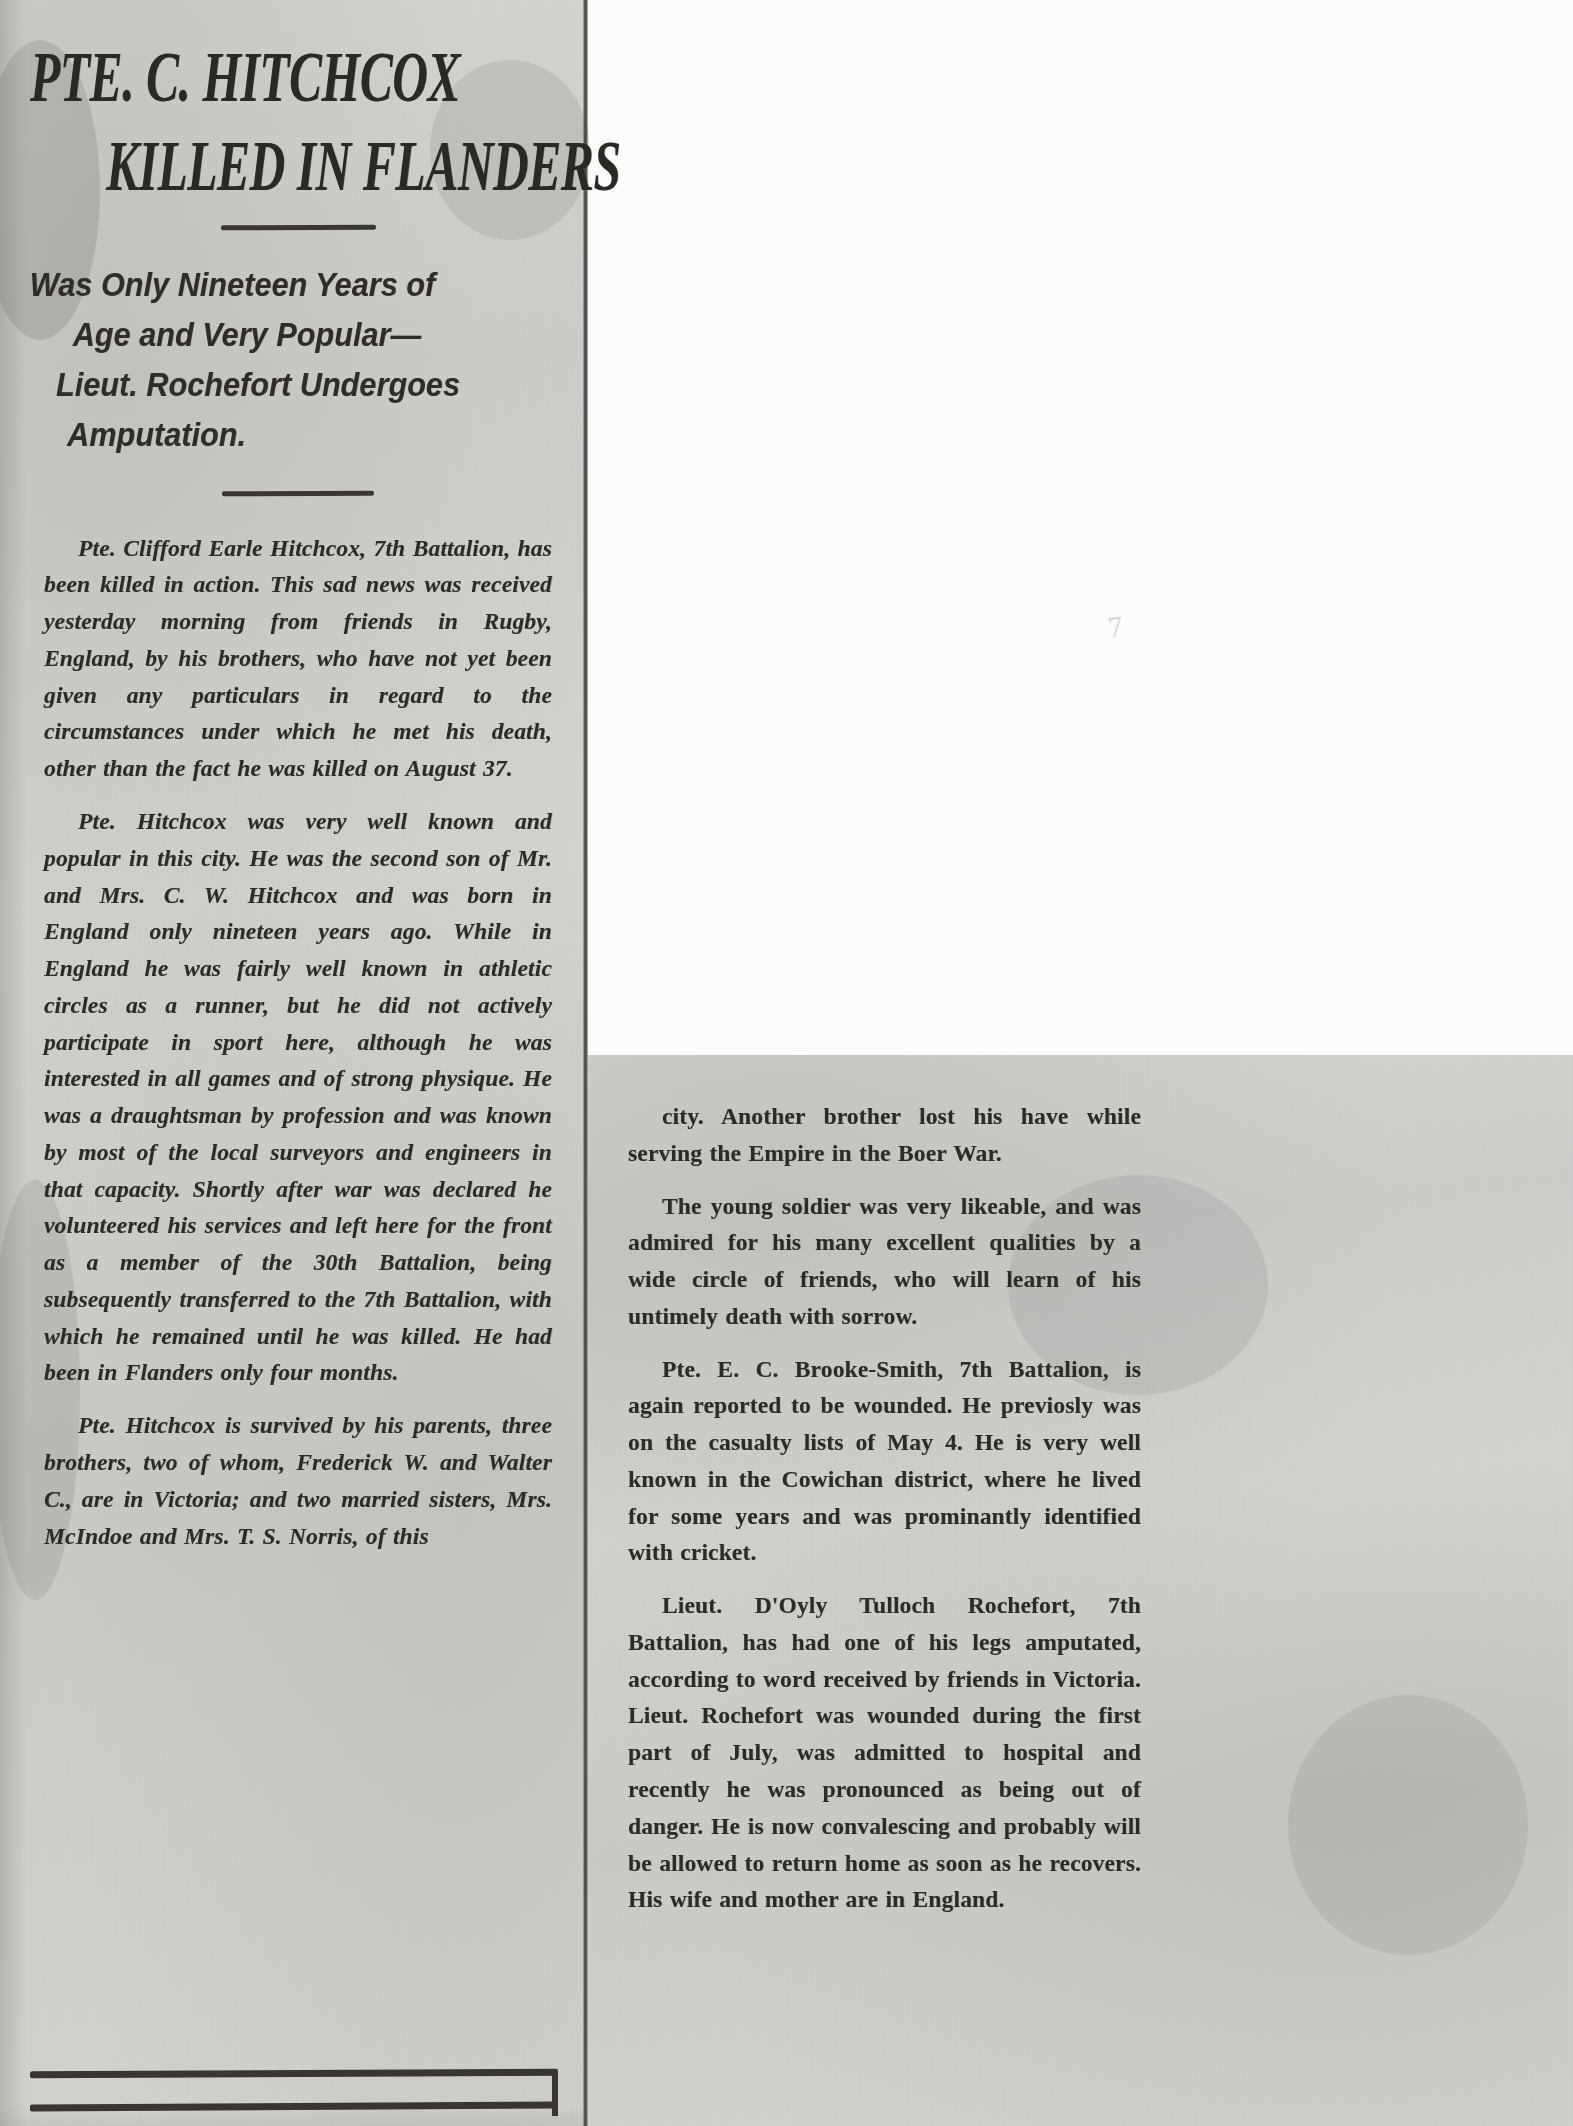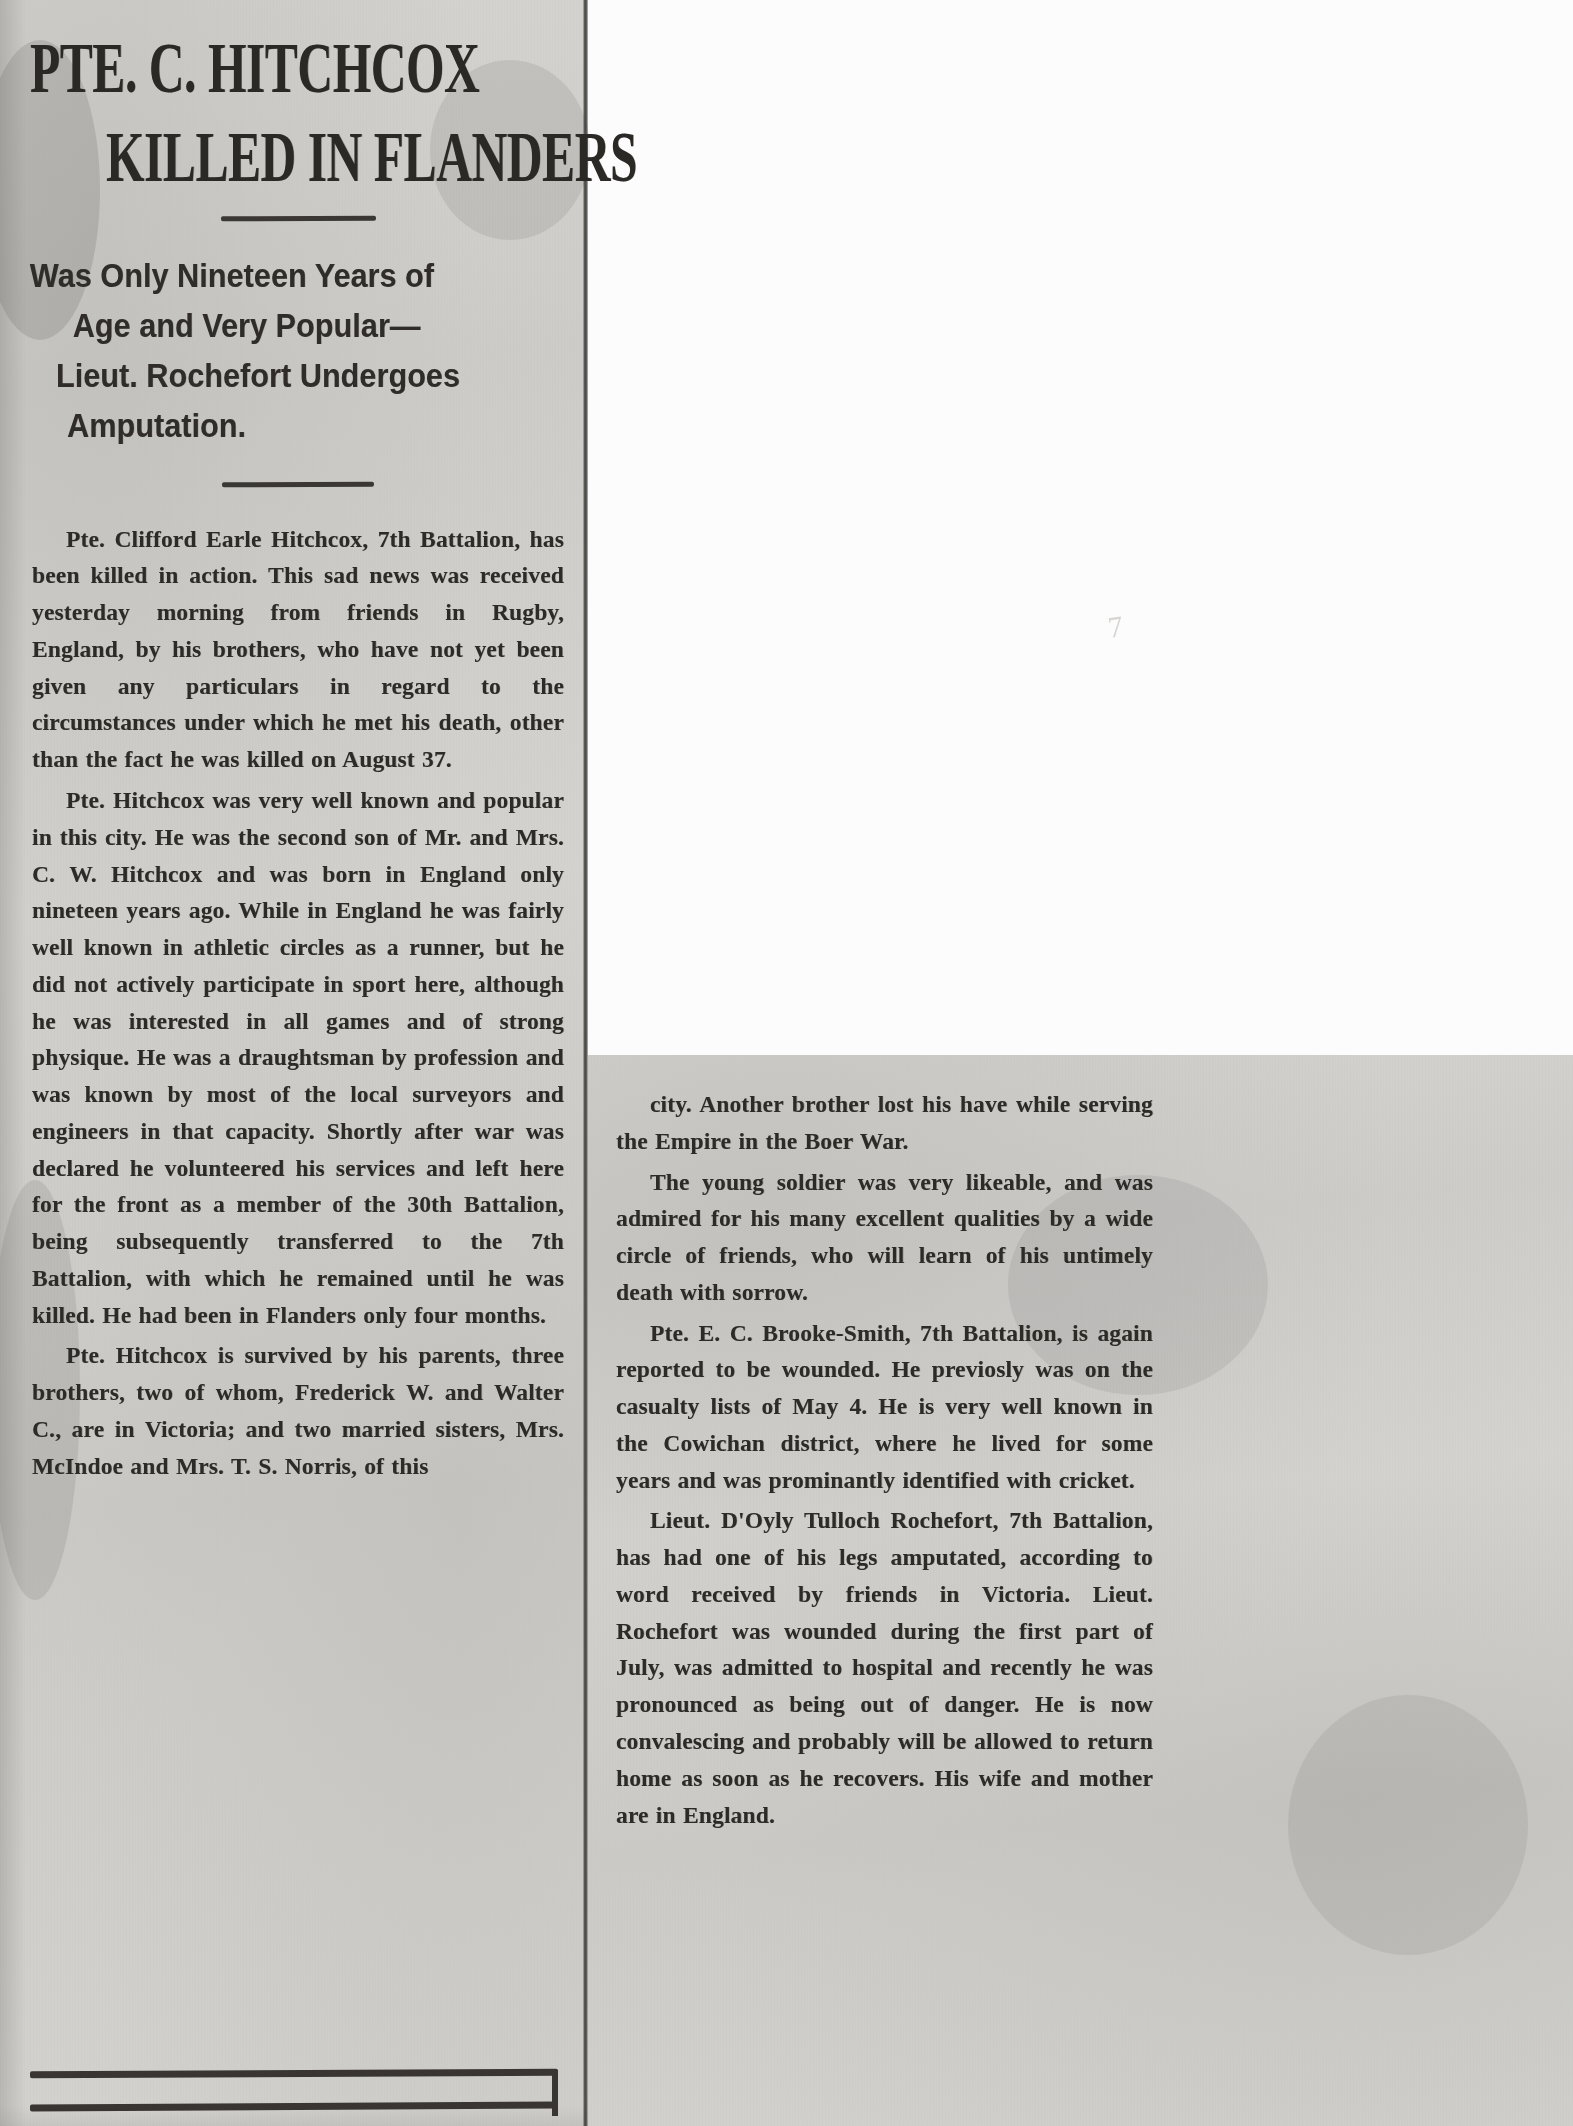--- a/index.html
+++ b/index.html
@@ -78,22 +78,23 @@
   }
 
   
   .column {
     position: absolute;
     box-sizing: border-box;
   }
 
   #col-left-inner {
     left: 28px;
-    top: 22px;
+    top: 31px;
     width: 540px;
+    font-style: italic;
   }
 
   #col-right-inner {
     left: 612px;
     top: 1082px;
     width: 545px;
   }
 
   
   .headline {
@@ -155,21 +156,21 @@
   .sl-3 { margin-left: 30px; }
   .sl-4 { margin-left: 42px; }
 
   
   .body-par {
     font-family: "Liberation Serif", serif;
     font-weight: bold;
     font-size: 23.5px;
     line-height: 1.565;
     color: #2d2b28;
-    margin: 4px;
+    margin: 16px;
     text-align: justify;
     text-indent: 34px;
     letter-spacing: .15px;
     word-spacing: 1.2px;
     text-shadow: 0.55px 0.35px 0 rgba(45,43,40,.30);
   }
   .body-par + .body-par { margin-top: 0; }
 
   #col-left-inner .body-par:first-of-type { margin-top: 0; }
 

